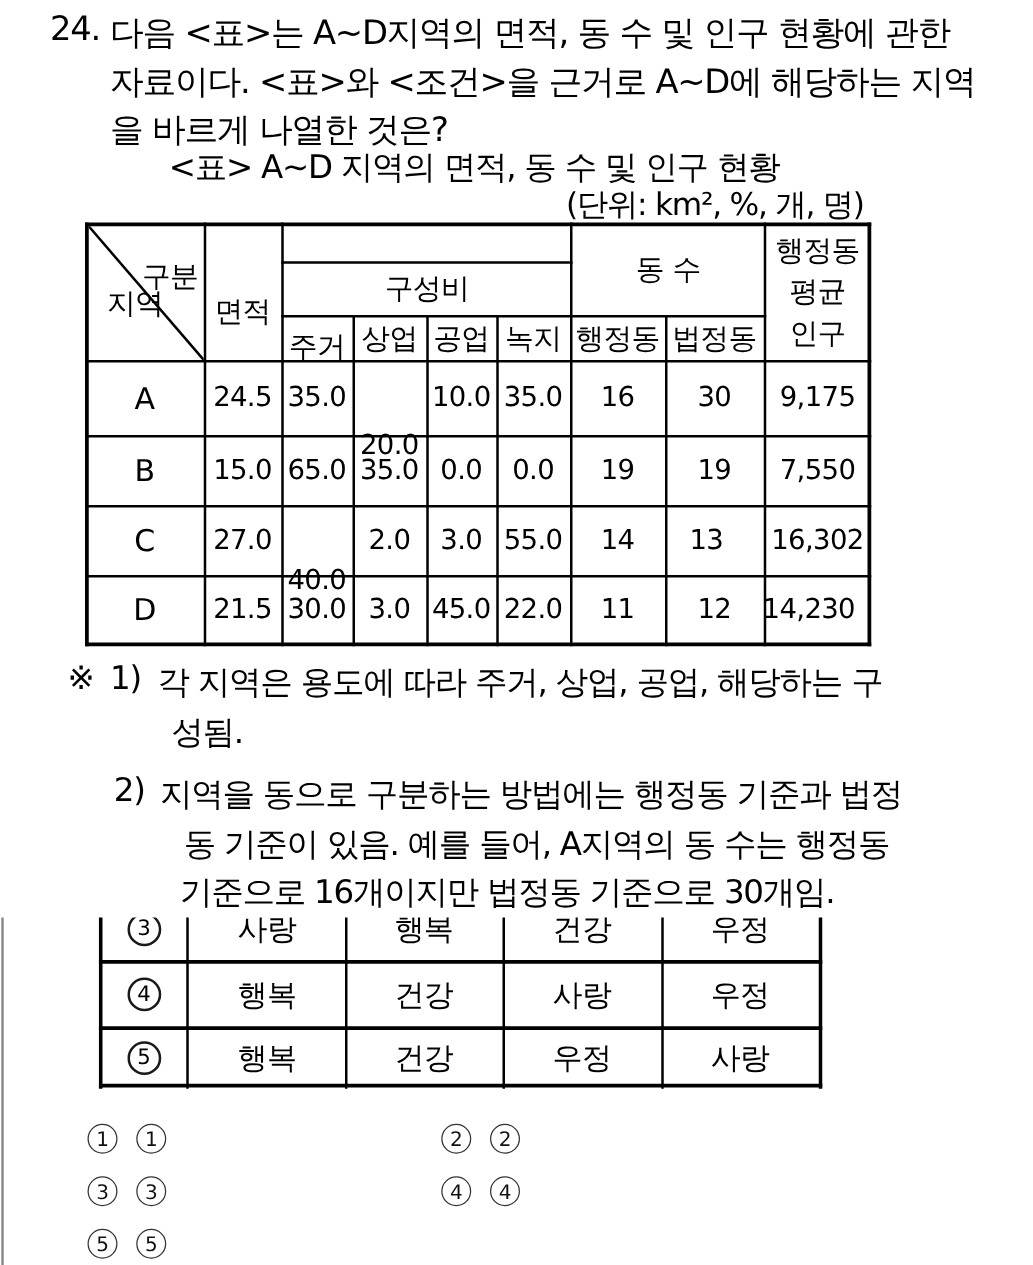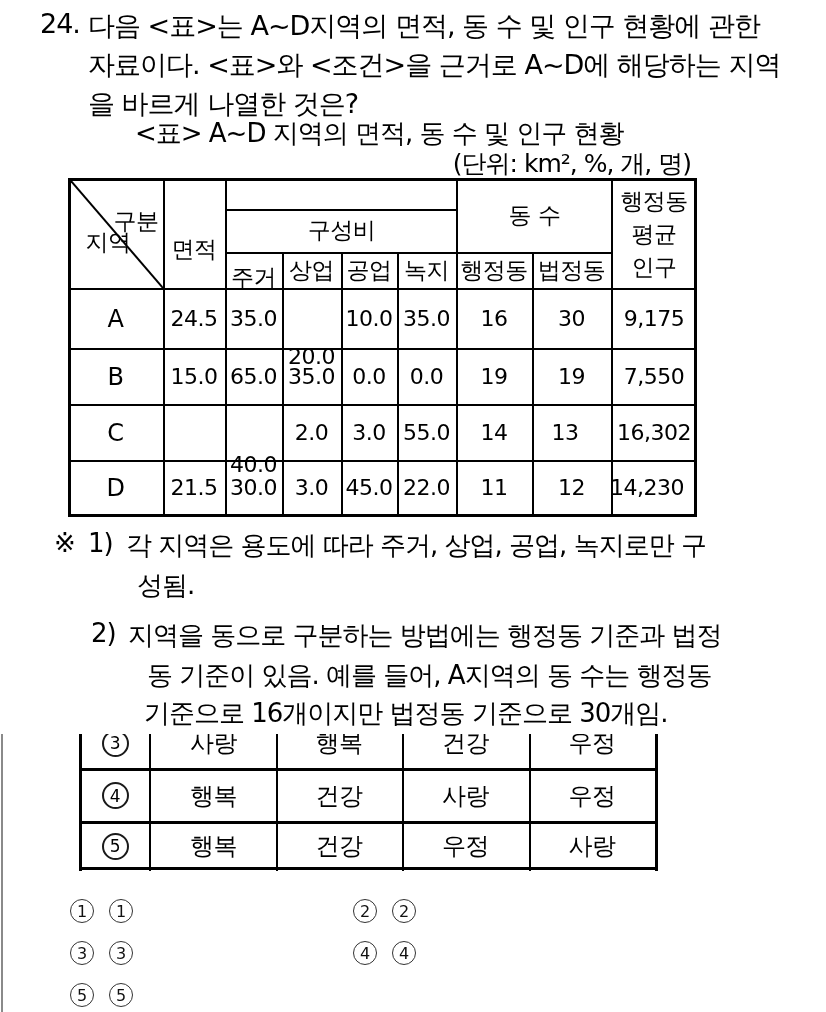--- a/index.html
+++ b/index.html
@@ -93,20 +93,21 @@
   <div class="c" style="left:95px;top:171px;width:62px;height:55px;">15.0</div>
   <div class="c" style="left:157px;top:171px;width:57px;height:55px;">65.0</div>
   <div class="c" style="left:214px;top:171px;width:59px;height:55px;">35.0</div>
   <div class="c" style="left:273px;top:171px;width:56px;height:55px;">0.0</div>
   <div class="c" style="left:329px;top:171px;width:59px;height:55px;">0.0</div>
   <div class="c" style="left:388px;top:171px;width:76px;height:55px;">19</div>
   <div class="c" style="left:464px;top:171px;width:79px;height:55px;">19</div>
   <div class="c" style="left:543px;top:171px;width:86px;height:55px;">7,550</div>
 
   <div class="c" style="left:0;top:227px;width:95px;height:55px;font-size:24px;">C</div>
+  <div class="c" style="left:95px;top:227px;width:62px;height:55px;">27.0</div>
   <div class="c" style="left:157px;top:227px;width:57px;height:55px;margin-top:32px;">40.0</div>
   <div class="c" style="left:214px;top:227px;width:59px;height:55px;">2.0</div>
   <div class="c" style="left:273px;top:227px;width:56px;height:55px;">3.0</div>
   <div class="c" style="left:329px;top:227px;width:59px;height:55px;">55.0</div>
   <div class="c" style="left:388px;top:227px;width:76px;height:55px;">14</div>
   <div class="c" style="left:464px;top:227px;width:66px;height:55px;">13</div>
   <div class="c" style="left:543px;top:227px;width:86px;height:55px;">16,302</div>
 
   <div class="c" style="left:0;top:283px;width:95px;height:53px;font-size:24px;">D</div>
   <div class="c" style="left:95px;top:283px;width:62px;height:53px;">21.5</div>
@@ -114,21 +115,21 @@
   <div class="c" style="left:214px;top:283px;width:59px;height:53px;">3.0</div>
   <div class="c" style="left:273px;top:283px;width:56px;height:53px;">45.0</div>
   <div class="c" style="left:329px;top:283px;width:59px;height:53px;">22.0</div>
   <div class="c" style="left:388px;top:283px;width:76px;height:53px;">11</div>
   <div class="c" style="left:464px;top:283px;width:79px;height:53px;">12</div>
   <div class="c" style="left:543px;top:283px;width:72px;height:53px;">14,230</div>
 </div>
 
 <div class="abs noteline" style="left:54px;top:528px;">※</div>
 <div class="abs noteline" style="left:88px;top:528px;">1)</div>
-<div class="abs noteline" style="left:126px;top:528px;">각 지역은 용도에 따라 주거, 상업, 공업, 녹지로만 구</div>
+<div class="abs noteline" style="left:126px;top:528px;">각 지역은 용도에 따라 주거, 상업, 공업, 해당하는 구</div>
 <div class="abs noteline" style="left:137px;top:568px;">성됨.</div>
 <div class="abs noteline" style="left:91px;top:618px;">2)</div>
 <div class="abs noteline" style="left:128px;top:618px;">지역을 동으로 구분하는 방법에는 행정동 기준과 법정</div>
 <div class="abs noteline" style="left:147px;top:658px;">동 기준이 있음. 예를 들어, A지역의 동 수는 행정동</div>
 <div class="abs noteline" style="left:144px;top:696px;">기준으로 16개이지만 법정동 기준으로 30개임.</div>
 
 <div class="abs" style="left:1px;top:734px;width:2px;height:278px;background:#8a8a8a;"></div>
 
 <div class="abs" style="left:79px;top:734px;width:579px;height:137px;overflow:hidden;">
   <div class="abs" style="left:0;top:-17px;width:579px;height:156px;">

